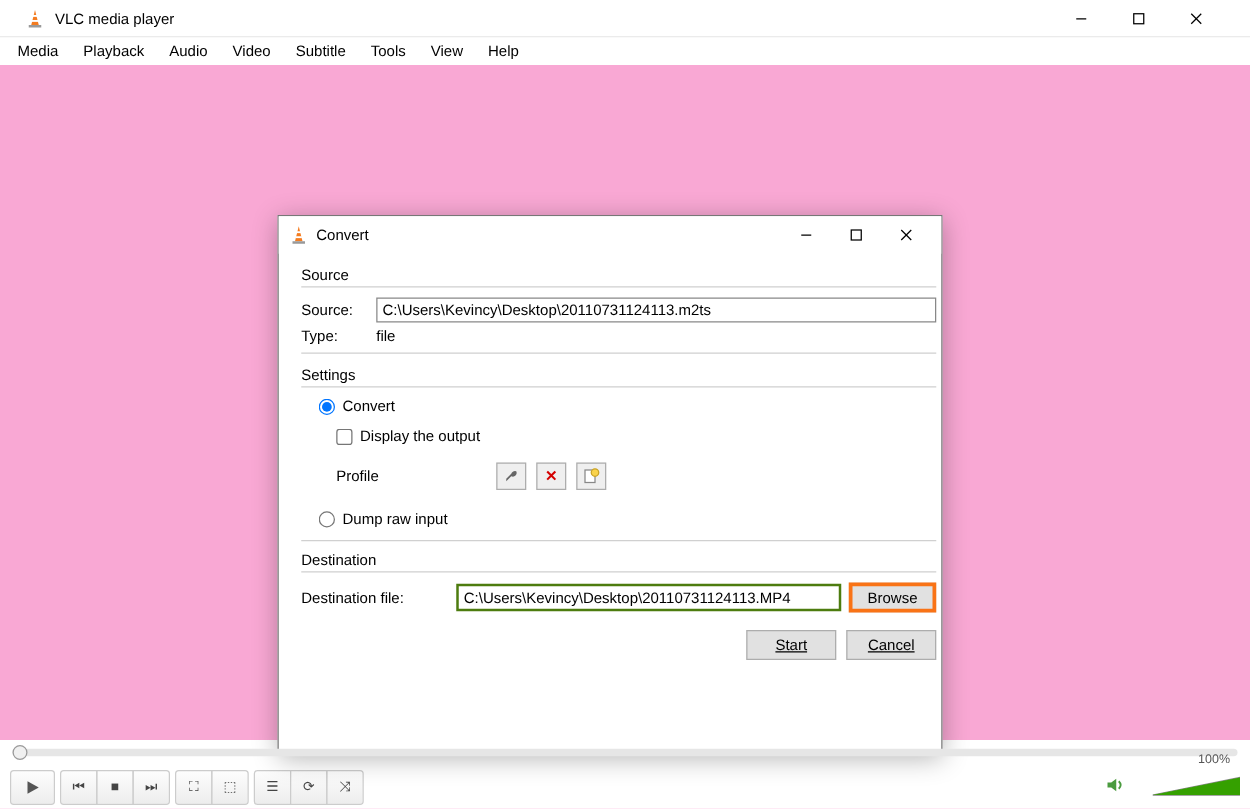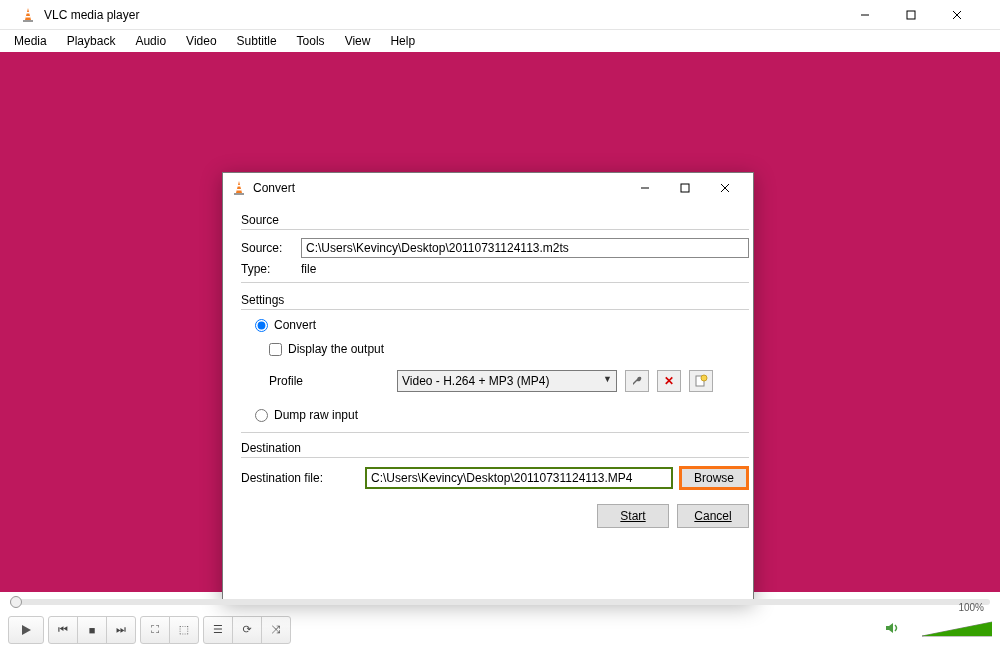--- a/index.html
+++ b/index.html
@@ -8,21 +8,21 @@
 
 .titlebar { height: 30px; display: flex; align-items: center; padding: 0 20px; background: #fff; border-bottom: 1px solid #e5e5e5; }
 .titlebar .vlc-cone { width: 16px; height: 16px; margin-right: 8px; }
 .titlebar .title { font-size: 12px; color: #000; flex: 1; }
 .winbtns { display: flex; margin-left: auto; }
 .winbtn { width: 46px; height: 30px; display: flex; align-items: center; justify-content: center; font-size: 10px; color: #000; }
 
 .menubar { height: 22px; display: flex; align-items: center; padding: 0 4px; background: #fff; font-size: 12px; }
 .menubar .menu-item { padding: 2px 10px; cursor: default; }
 
-.video-area { background: #be185d; width: 100%; height: 540px; position: relative; }
+.video-area { background: #f9a8d4; width: 100%; height: 540px; position: relative; }
 
 .seekbar-row { height: 20px; display: flex; align-items: center; padding: 0 10px; }
 .seekbar { flex: 1; height: 6px; background: #e6e6e6; border-radius: 3px; position: relative; }
 .seekbar .knob { width: 12px; height: 12px; background: #f0f0f0; border: 1px solid #999; border-radius: 50%; position: absolute; left: 0; top: -3px; }
 
 .controls-row { height: 35px; display: flex; align-items: center; padding: 0 8px; gap: 4px; }
 .ctrl-btn { width: 30px; height: 28px; border: 1px solid #ccc; background: linear-gradient(#fdfdfd,#ededed); border-radius: 3px; display: flex; align-items: center; justify-content: center; }
 .ctrl-btn.play { width: 36px; }
 .ctrl-group { display: flex; gap: 0; }
 .ctrl-group .ctrl-btn { border-radius: 0; margin-left: -1px; }
@@ -162,23 +162,20 @@
         <div class="radio-row">
           <input type="radio" checked="" style="">
           <span>Convert</span>
         </div>
         <div class="check-row">
           <input type="checkbox" style="">
           <span>Display the output</span>
         </div>
         <div class="profile-row">
           <span class="lbl">Profile</span>
-          <span class="select-wrap">
-            <input class="profile-select" readonly="" value="Video - H.264 + MP3 (MP4)" style="">
-          </span>
           <button class="icon-btn">
             <svg class="wrench-icn" viewBox="0 0 14 14">
                 <path d="M11 3a3 3 0 0 1-4 4L3 11l0 0 0-2 4-4a3 3 0 0 1 4-2z" fill="#666"></path>
               </svg>
           </button>
           <button class="icon-btn delete">
             <span>✕</span>
           </button>
           <button class="icon-btn">
             <svg class="newprof-icn" viewBox="0 0 14 14">

